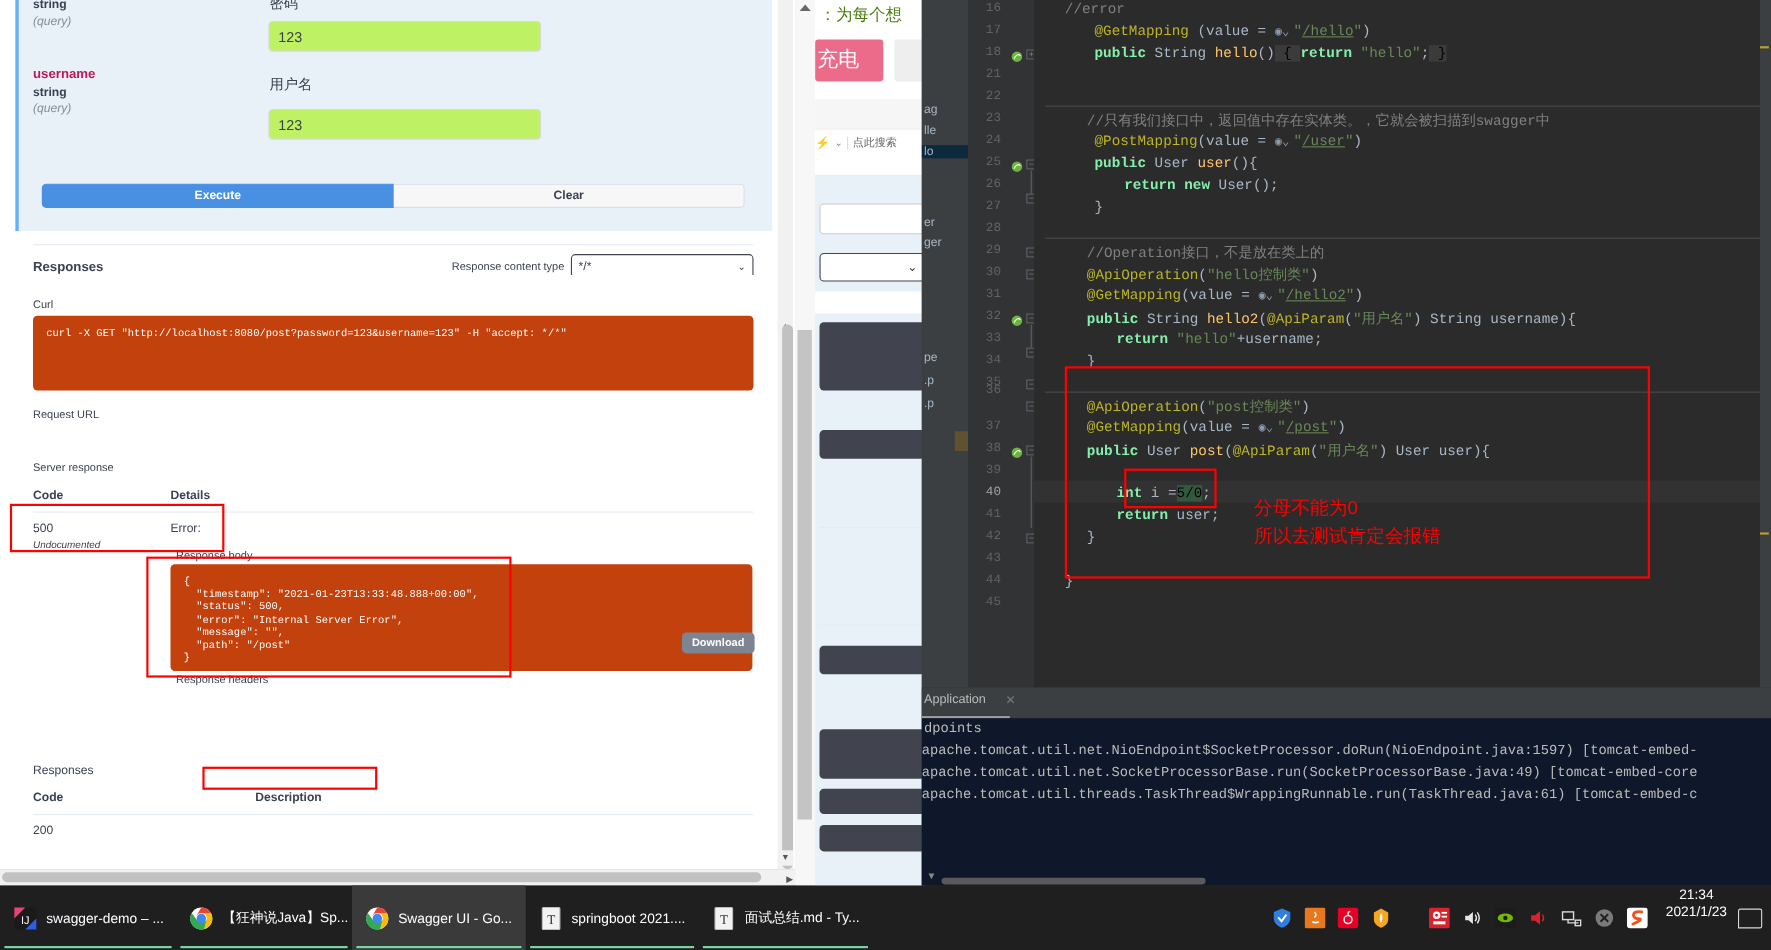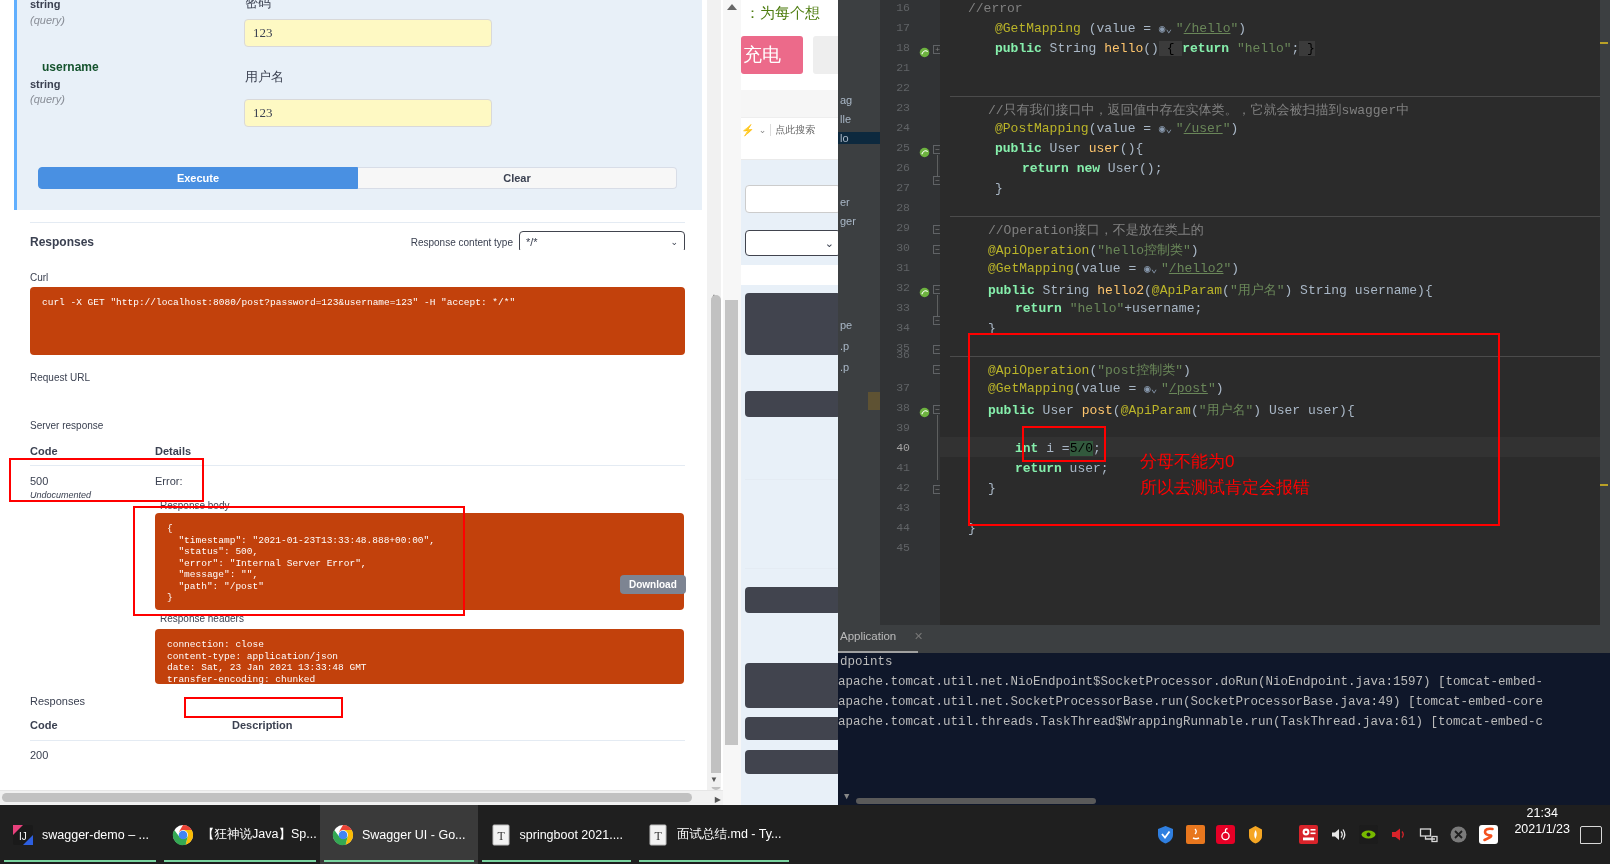--- a/index.html
+++ b/index.html
@@ -18,28 +18,28 @@
   }
   .swagger-inner {
     position: absolute; left: 0; top: 0; width: 707px; height: 805px;
     background: #ffffff;
   }
   .op-block {
     position: absolute; left: 14px; top: -10px; width: 688px; height: 220px;
     background: #e8f0f8; border-left: 3px solid #61affe;
   }
   .param-row { position: absolute; font-size: 12px; }
-  .p-name { color: #14532d; font-weight: 700; font-size: 12px; margin-left: 12px; }
+  .p-name { color: #be185d; font-weight: 700; font-size: 12px; }
   .p-type { color: #3b4151; font-weight: 700; font-size: 11px; }
   .p-in   { color: #888d96; font-style: italic; font-size: 11px; }
   .p-desc { color: #3b4151; font-size: 13px; }
   .p-input {
     width: 248px; height: 28px; border: 1px solid #d9d9d9; border-radius: 4px;
-    background: #fef9c3; font-size: 13px; color: #3b4151; padding: 0 8px;
-    font-family: Liberation Serif, serif;
+    background: #bef264; font-size: 13px; color: #3b4151; padding: 0 8px;
+    font-family: Liberation Sans, sans-serif;
   }
 
   .btn-row { position: absolute; left: 38px; top: 167px; width: 639px; height: 22px; display: flex; }
   .btn-execute {
     flex: 0 0 320px; background: #4990e2; border: 1px solid #4990e2;
     color: #fff; font-size: 11px; font-weight: 700; text-align: center;
     line-height: 20px; border-radius: 4px 0 0 4px; cursor: pointer;
   }
   .btn-clear {
     flex: 1; background: #f7f7f7; border: 1px solid #d8dde7; border-left: none;
@@ -295,24 +295,20 @@
       <div class="code-box" style="left:155px;top:513px;width:529px;height:97px;">{
   "timestamp": "2021-01-23T13:33:48.888+00:00",
   "status": 500,
   "error": "Internal Server Error",
   "message": "",
   "path": "/post"
 }</div>
       <div class="dl-btn" style="left:620px;top:575px;">Download</div>
 
       <div class="sec-label" style="left:160px;top:613px;">Response headers</div>
-      <div class="code-box" style="left:155px;top:629px;width:529px;height:55px;">connection: close
-content-type: application/json
-date: Sat, 23 Jan 2021 13:33:48 GMT
-transfer-encoding: chunked</div>
 
       <div class="sec-label" style="left:30px;top:695px;font-size:11px;">Responses</div>
       <div class="tbl-head" style="left:30px;top:719px;">Code</div>
       <div class="tbl-head" style="left:232px;top:719px;">Description</div>
       <div class="tbl-sep" style="left:30px;top:740px;width:655px;"></div>
       <div class="code-num" style="left:30px;top:749px;">200</div>
 
       <div class="redbox" style="left:9px;top:458px;width:195px;height:44px;"></div>
       <div class="redbox" style="left:133px;top:506px;width:332px;height:110px;"></div>
       <div class="redbox" style="left:184px;top:697px;width:159px;height:21px;"></div>

